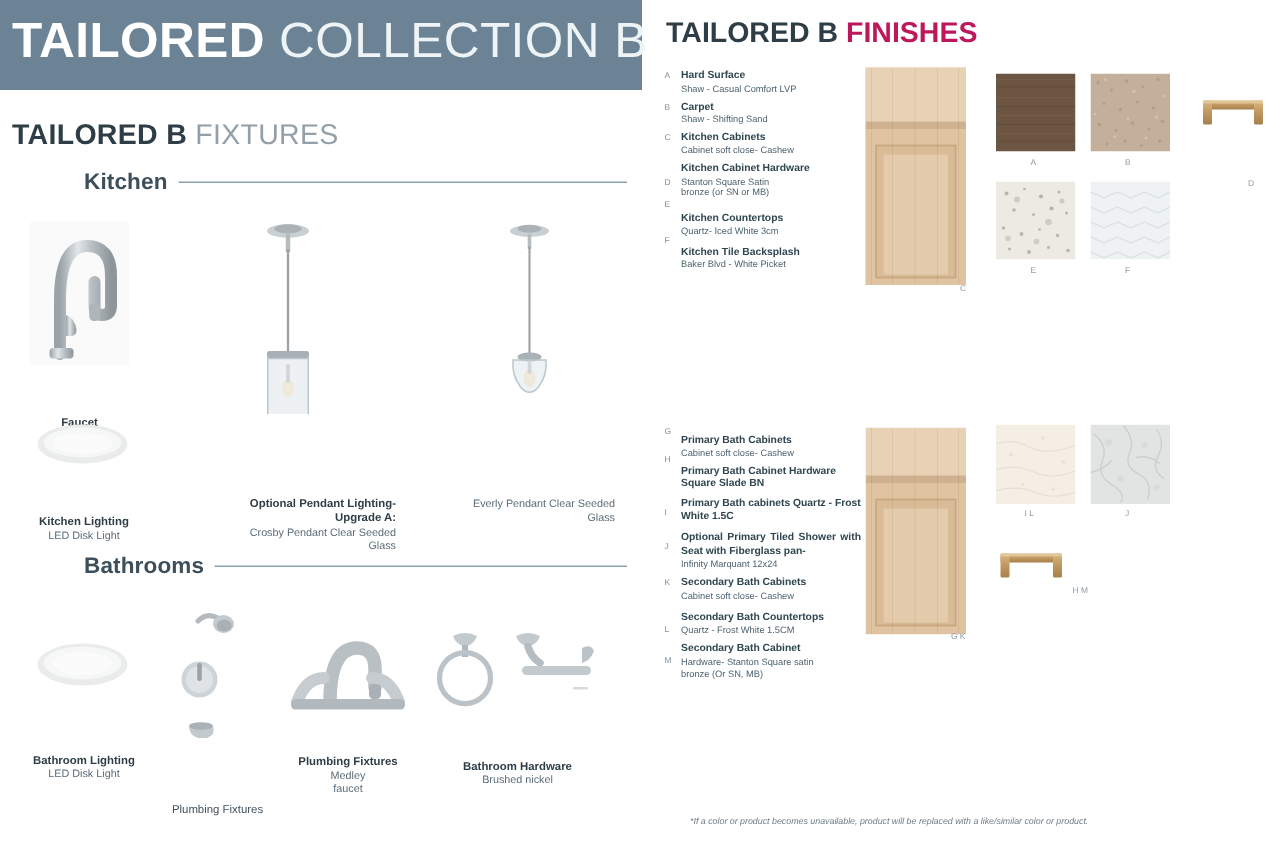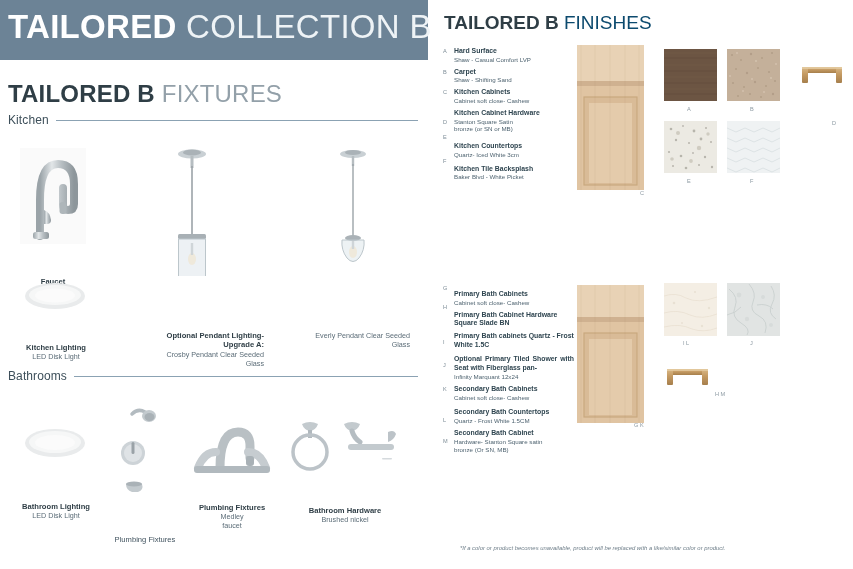--- a/index.html
+++ b/index.html
@@ -19,42 +19,42 @@
   }
   .banner-title{
     position:absolute;left:8px;top:8px;
     font-size:33px;letter-spacing:0.3px;white-space:nowrap;
     color:#ffffff;font-weight:400;
   }
   .banner-title .t-bold{font-weight:700;color:#ffffff;}
   .banner-title .t-light{font-weight:300;color:#eef3f6;}
 
   .sec-title{
-    position:absolute;left:8px;font-size:24px;white-space:nowrap;letter-spacing:0.2px;
+    position:absolute;left:8px;font-size:19px;white-space:nowrap;letter-spacing:0.2px;
   }
   .sec-title .t-dark{color:#2f3e46;font-weight:700;}
   .sec-title .t-grey{color:#93a0a9;font-weight:400;}
 
   .divider-row{position:absolute;display:flex;align-items:center;gap:7px;}
-  .divider-label{font-size:12px;color:#3d4f5a;font-weight:400;letter-spacing:.1px;white-space:nowrap;}
+  .divider-label{font-size:15px;color:#3d4f5a;font-weight:700;letter-spacing:.1px;white-space:nowrap;margin-left:48px;}
   .divider-line{height:1px;background:#8ba2b3;}
 
   .caption{position:absolute;text-align:center;line-height:1.25;margin-top:25px;}
   .caption .cap-main{font-size:7.6px;font-weight:700;color:#2f3e46;display:block;}
   .caption .cap-sub{font-size:7.2px;font-weight:400;color:#5b6c77;display:block;}
   .caption.left-align{text-align:right;}
 
   
   .prod{position:absolute;}
 
   
   .right-col{position:absolute;left:428px;top:0;width:425px;height:569px;}
   .fin-title{position:absolute;left:16px;top:12px;font-size:19px;white-space:nowrap;}
   .fin-title .t-dark{color:#2f3e46;font-weight:700;}
-  .fin-title .t-grey{color:#0c4a6e;font-weight:400;}
+  .fin-title .t-grey{color:#be185d;font-weight:700;}
 
   .fin-list{position:absolute;width:120px;}
   .fin-item{position:relative;margin-bottom:4px;}
   .fin-letter{
     position:absolute;left:-11px;top:1px;font-size:5.6px;color:#7f8e98;font-weight:400;
   }
   .fin-name{font-size:6.9px;font-weight:700;color:#2f4550;line-height:1.28;display:block;}
   .fin-desc{font-size:6.2px;font-weight:400;color:#4e6370;line-height:1.25;display:block;}
 
   .sw{position:absolute;}

